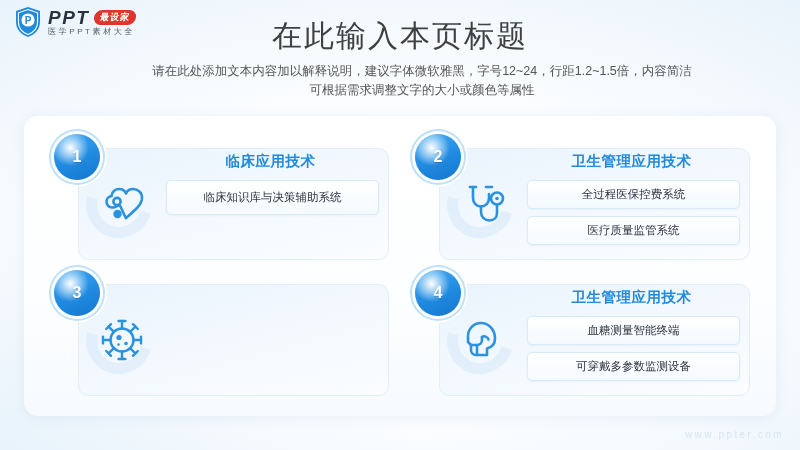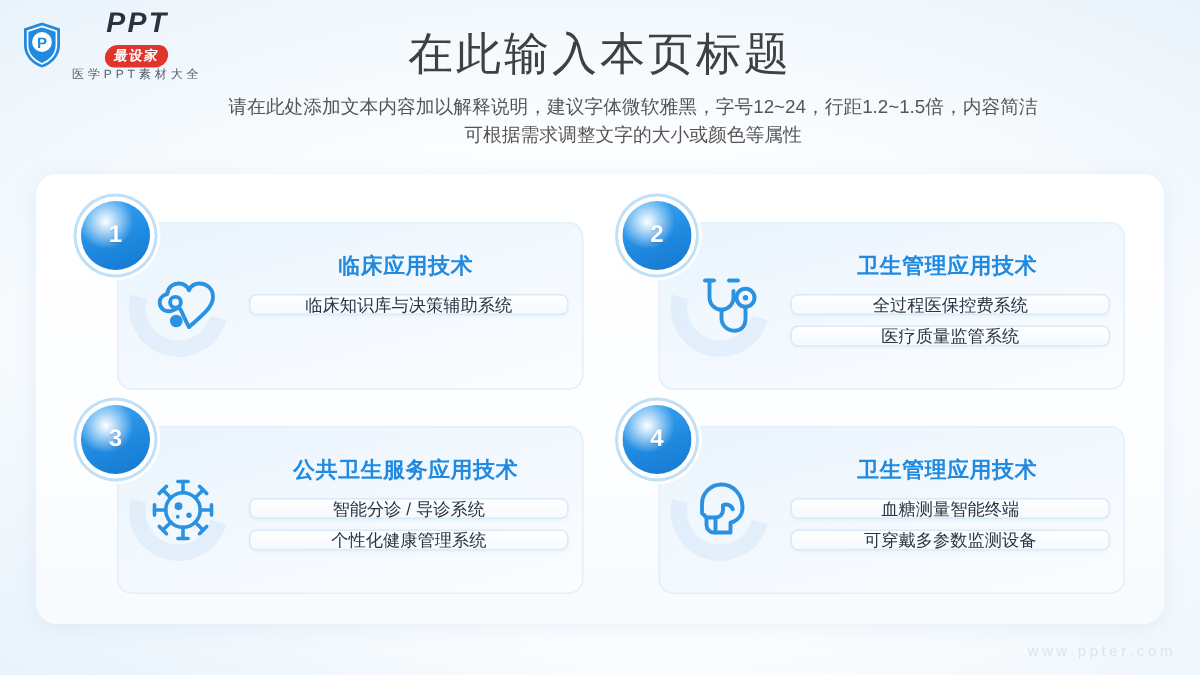--- a/index.html
+++ b/index.html
@@ -36,21 +36,21 @@
   .logo {
     position: absolute;
     left: 14px; top: 6px;
     display: flex;
     align-items: center;
     gap: 6px;
     z-index: 6;
   }
   .logo-shield { width: 28px; height: 32px; display:block; }
   .logo-text { display: flex; flex-direction: column; gap: 1px; }
-  .logo-row1 { display: flex; align-items: center; gap: 5px; flex-direction: column; }
+  .logo-row1 { display: flex; align-items: center; gap: 5px; }
   .logo-ppt {
     font-size: 19px;
     font-weight: bold;
     font-style: italic;
     color: #2a3240;
     letter-spacing: 1.5px;
     line-height: 1;
   }
   .logo-badge {
     background: #e0342c;
@@ -168,33 +168,32 @@
     z-index: 4;
   }
   .card-icon svg { width: 100%; height: 100%; display: block; }
 
   .card-body {
     position: absolute;
     left: 120px; top: 18px; right: 14px; bottom: 12px;
     z-index: 4;
     display: flex;
     flex-direction: column;
-    margin-top: 16px;
   }
   .card-title {
     font-size: 14.5px;
     font-weight: bold;
     color: #1f8ae0;
     letter-spacing: .5px;
     margin-bottom: 9px;
     text-align: center;
     padding-right: 4px;
   }
   .pill {
-    height: 14px;
+    height: 35px;
     background: linear-gradient(180deg, #ffffff 0%, #f4faff 100%);
     border: 1px solid #d9eaf8;
     border-radius: 5px;
     display: flex;
     align-items: center;
     justify-content: center;
     font-size: 11.5px;
     color: #2c3440;
     margin-bottom: 7px;
     box-shadow: 0 1px 2px rgba(175,205,230,.18);
@@ -308,25 +307,20 @@
             <path d="M34.1 17.9 L39.4 12.6"></path>
               <path d="M37 10.2 L41.8 15"></path>
             <path d="M17.9 34.1 L12.6 39.4"></path>
               <path d="M10.2 37 L15 41.8"></path>
           </g>
           <circle cx="23" cy="23.5" r="2.6" fill="currentColor" stroke="none"></circle>
           <circle cx="30" cy="29.5" r="1.8" fill="currentColor" stroke="none"></circle>
           <circle cx="22.5" cy="30.5" r="1.3" fill="currentColor" stroke="none"></circle>
         </svg>
       </div>
-      <div class="card-body">
-        <div class="card-title">公共卫生服务应用技术</div>
-        <div class="pill">智能分诊 / 导诊系统</div>
-        <div class="pill">个性化健康管理系统</div>
-      </div>
     </div>
 
     <div class="card">
       <div class="card-box"></div>
       <div class="swoosh"></div>
       <div class="badge">4</div>
       <div class="card-icon">
         <svg viewBox="0 0 52 52" fill="none" stroke="currentColor" stroke-width="2.6" stroke-linecap="round" stroke-linejoin="round">
           <path d="M38 24.5 C38 15.4 31.6 9 24 9 C16.8 9 11 14.8 11 22 L11 28 L14 31 L14 36
                    C14 38.8 16.2 41 19 41 L30 41 L30 34.5 C34.8 33.2 38 29.4 38 24.5 Z"></path>

